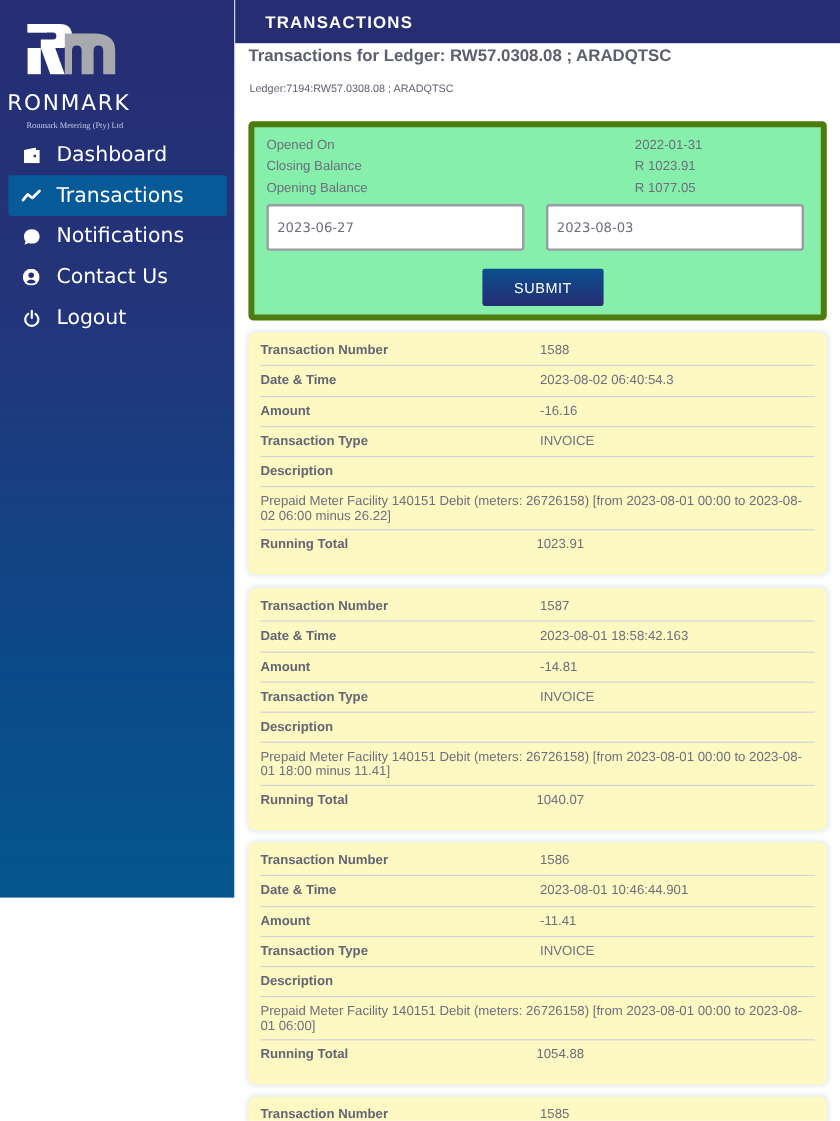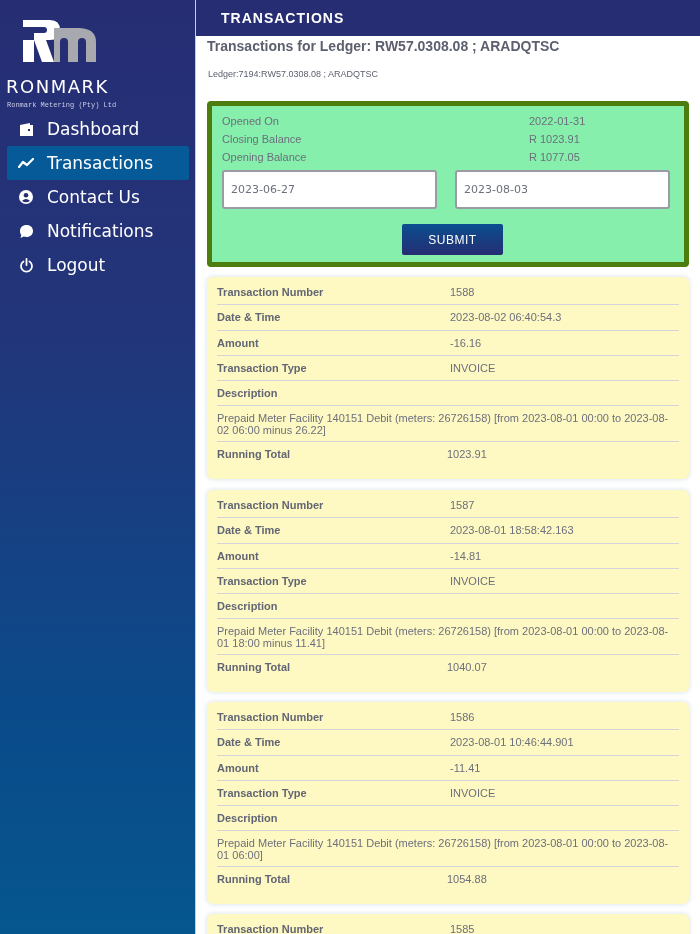--- a/index.html
+++ b/index.html
@@ -1,32 +1,32 @@
 <!DOCTYPE html>
 <html><head>
 <meta charset="utf-8">
 <style>
   * { box-sizing: border-box; margin: 0; padding: 0; }
   html, body { width: 700px; height: 934px; overflow: hidden; background: #ffffff; }
   body { font-family: "Liberation Sans", sans-serif; position: relative; }
 
   .sidebar {
-    position: absolute; left: 0; top: 0; width: 196px; height: 934px;
+    position: absolute; left: 0; top: 0; width: 196px; height: 748px;
     background: linear-gradient(to bottom, #262d73 0%, #23357a 35%, #0b4a8a 75%, #05568f 100%);
     border-right: 1px solid #c9cde0;
   }
   .logo { position: absolute; left: 0; top: 16px; width: 118px; height: 84px; }
   .logo-mark { position: absolute; left: 20px; top: 4px; width: 78px; height: 42px; }
   .logo-name {
     position: absolute; left: 6px; top: 60px; color: #ffffff;
     font-family: "DejaVu Sans", sans-serif; font-size: 18px; letter-spacing: 1.5px; font-weight: normal;
   }
   .logo-sub {
-    position: absolute; left: 7px; top: 85px; color: #c9cbe6;
-    font-family: Liberation Mono, monospace; font-size: 7px; white-space: nowrap;
+    position: absolute; left: 22px; top: 85px; color: #c9cbe6;
+    font-family: Liberation Serif, serif; font-size: 7px; white-space: nowrap;
   }
   .nav { position: absolute; left: 7px; top: 112px; width: 182px; }
   .nav-item {
     display: flex; align-items: center; height: 34px; padding-left: 11px;
     color: #ffffff; font-family: "DejaVu Sans", sans-serif; font-size: 17px; cursor: pointer;
   }
   .nav-item.active { background: #075a98; border-radius: 2px; }
   .nav-item .ico { width: 16px; height: 16px; margin-right: 13px; display: inline-flex; align-items: center; justify-content: center; }
 
   .main { position: absolute; left: 196px; top: 0; width: 504px; height: 934px; }
@@ -102,35 +102,35 @@
     <div class="nav-item active">
       <span class="ico">
         <svg width="16" height="10" viewBox="0 0 16 10">
             <polyline points="1,9 5,4 9,7 15,1" fill="none" stroke="#fff" stroke-width="2.2" stroke-linejoin="round" stroke-linecap="round"></polyline>
           </svg>
       </span>
       <span>Transactions</span>
     </div>
     <div class="nav-item">
       <span class="ico">
+        <svg width="15" height="15" viewBox="0 0 15 15">
+            <path d="M7.5 1 C11.5 1 14 3.6 14 7 C14 10.4 11.5 13 7.5 13 C6.5 13 5.6 12.8 4.8 12.5 L1.5 14 L2.3 11 C1.5 10 1 8.6 1 7 C1 3.6 3.5 1 7.5 1 Z" fill="#fff"></path>
+          </svg>
+      </span>
+      <span>Notifications</span>
+    </div>
+    <div class="nav-item">
+      <span class="ico">
         <svg width="14" height="14" viewBox="0 0 14 14">
             <circle cx="7" cy="7" r="7" fill="#fff"></circle>
             <circle cx="7" cy="5.3" r="2.3" fill="#262d73"></circle>
             <path d="M3 11 Q7 7 11 11 Q7 13.5 3 11 Z" fill="#262d73"></path>
           </svg>
       </span>
       <span>Contact Us</span>
-    </div>
-    <div class="nav-item">
-      <span class="ico">
-        <svg width="15" height="15" viewBox="0 0 15 15">
-            <path d="M7.5 1 C11.5 1 14 3.6 14 7 C14 10.4 11.5 13 7.5 13 C6.5 13 5.6 12.8 4.8 12.5 L1.5 14 L2.3 11 C1.5 10 1 8.6 1 7 C1 3.6 3.5 1 7.5 1 Z" fill="#fff"></path>
-          </svg>
-      </span>
-      <span>Notifications</span>
     </div>
     <div class="nav-item">
       <span class="ico">
         <svg width="15" height="15" viewBox="0 0 15 15">
             <path d="M4.5 3.5 A5.5 5.5 0 1 0 10.5 3.5" fill="none" stroke="#fff" stroke-width="1.8" stroke-linecap="round"></path>
             <line x1="7.5" y1="1" x2="7.5" y2="7" stroke="#fff" stroke-width="1.8" stroke-linecap="round"></line>
           </svg>
       </span>
       <span>Logout</span>
     </div>

